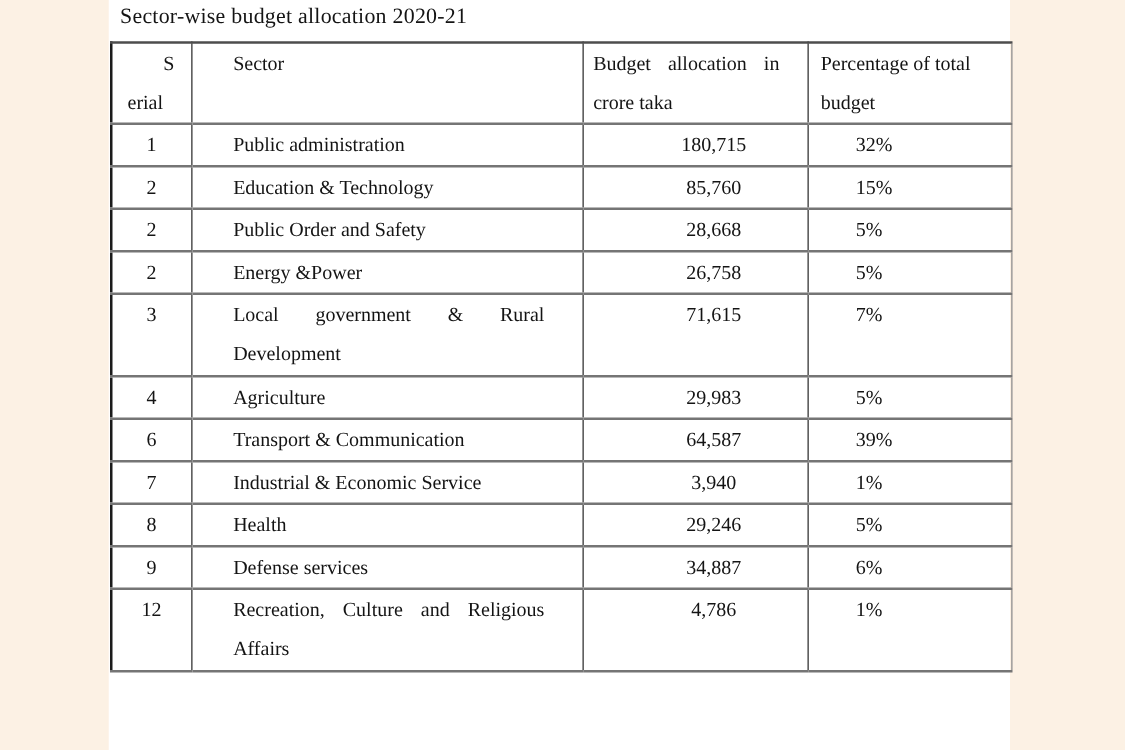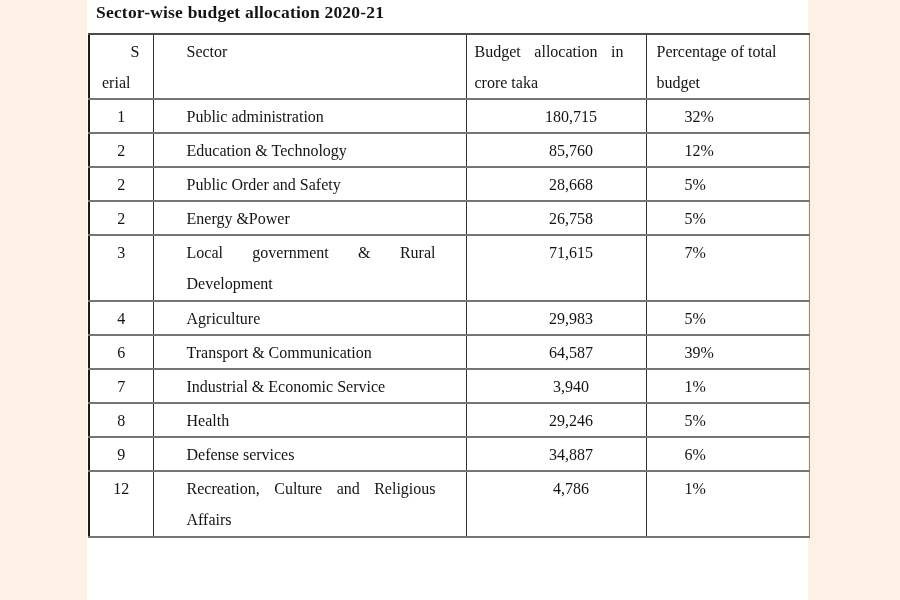--- a/index.html
+++ b/index.html
@@ -10,21 +10,21 @@
     color:#141414;
     position:relative;
     overflow:hidden;
   }
   .content{
     position:absolute;left:87px;top:0;width:721px;height:600px;
     background:#ffffff;
   }
   .page-title{
     position:absolute;left:96px;top:2px;
-    font-size:17.5px;font-weight:bold;
+    font-size:17.5px;font-weight:normal;
     letter-spacing:0.2px;
     white-space:nowrap;
   }
   table.budget-table{
     position:absolute;left:88px;top:33px;
     width:720px;
     border-collapse:collapse;
     table-layout:fixed;
     font-size:16px;
   }
@@ -86,21 +86,21 @@
   <tr>
     <td class="cell-serial">1</td>
     <td class="cell-sector">Public administration</td>
     <td class="cell-budget">180,715</td>
     <td class="cell-percent">32%</td>
   </tr>
   <tr>
     <td class="cell-serial">2</td>
     <td class="cell-sector">Education &amp; Technology</td>
     <td class="cell-budget">85,760</td>
-    <td class="cell-percent">12%</td>
+    <td class="cell-percent">15%</td>
   </tr>
   <tr>
     <td class="cell-serial">2</td>
     <td class="cell-sector">Public Order and Safety</td>
     <td class="cell-budget">28,668</td>
     <td class="cell-percent">5%</td>
   </tr>
   <tr>
     <td class="cell-serial">2</td>
     <td class="cell-sector">Energy &amp;Power</td>

